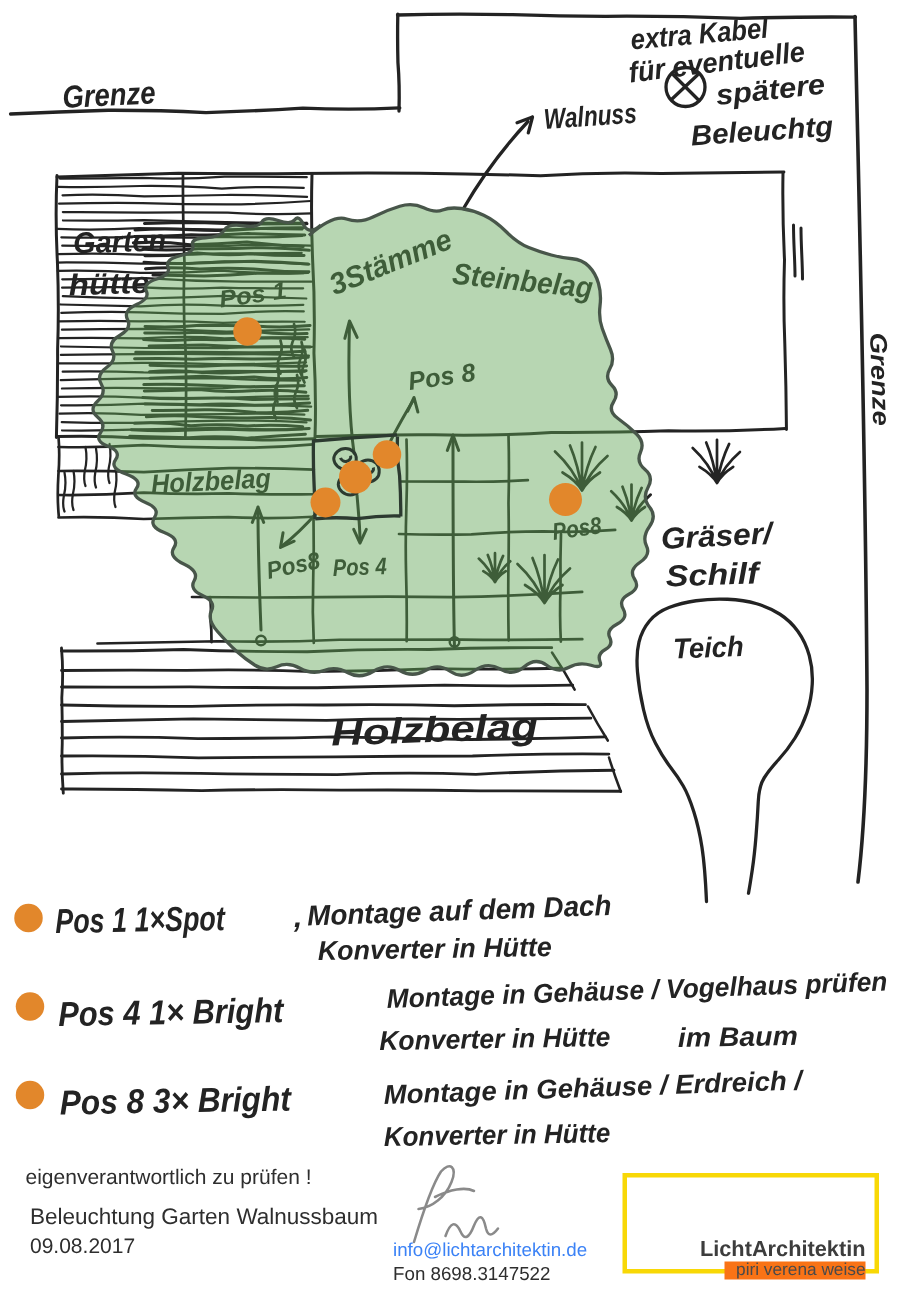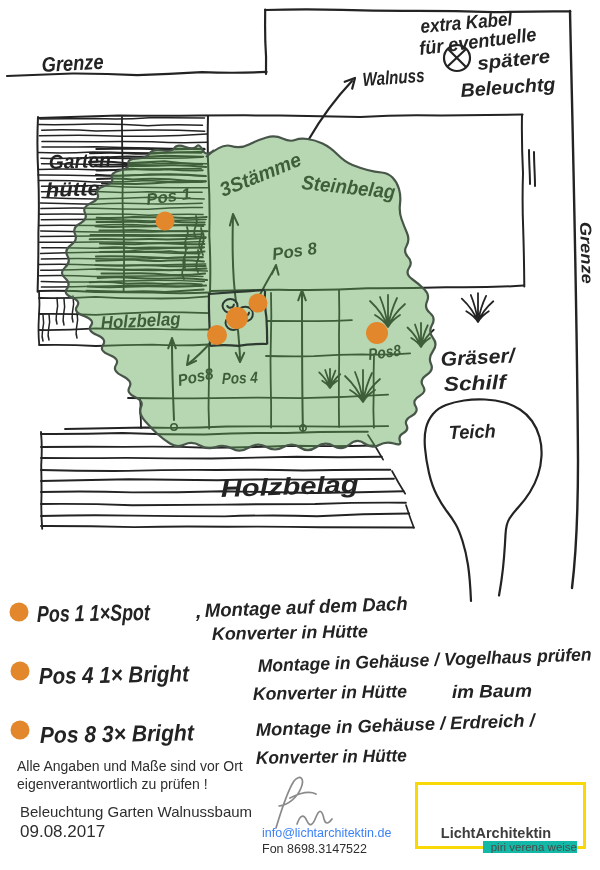--- a/index.html
+++ b/index.html
@@ -318,29 +318,28 @@
       </g>
       <g>
         <circle cx="20" cy="671" r="9.5" fill="#e2872b"></circle>
       </g>
       <g>
         <circle cx="20" cy="730" r="9.5" fill="#e2872b"></circle>
       </g>
       <path d="M276,828 C282,808 288,790 294,781 C300,774 305,778 301,788 C297,798 288,805 279,806 M290,798 C300,793 310,791 316,794 M297,824 q5,-14 10,-3 q4,9 9,-4 q5,-12 8,2 q2,8 8,0" fill="none" stroke="#8a8a8a" stroke-width="1.7" stroke-linecap="round"></path>
     </svg>
 
-<div class="abs" style="left:17px;top:758px;font-size:14px;color:#2e2e2e">Alle Angaben und Maße sind vor Ort</div>
 
 <div class="abs" style="left:17px;top:776px;font-size:14px;color:#2e2e2e">eigenverantwortlich zu prüfen !</div>
 
 <div class="abs" style="left:20px;top:803px;font-size:15px;color:#2e2e2e">Beleuchtung Garten Walnussbaum</div>
 
-<div class="abs" style="left:20px;top:822px;font-size:17px;color:#2e2e2e">09.08.2017</div>
+<div class="abs" style="left:20px;top:822px;font-size:14px;color:#2e2e2e">09.08.2017</div>
 
 <div class="abs" style="left:262px;top:826px;font-size:12.5px;color:#3b82f6">info@lichtarchitektin.de</div>
 
 <div class="abs" style="left:262px;top:842px;font-size:12.5px;color:#2e2e2e">Fon 8698.3147522</div>
 
 <div class="abs" style="left:415px;top:782px;width:165px;height:61px;border:3.5px solid #f8d806;background:#fff"></div>
 
-<div class="abs" style="left:415px;top:825px;width:162px;font-size:14.5px;font-weight:bold;color:#3d3d3d;text-align:center">LichtArchitektin</div>
-
-<div class="abs" style="left:483px;top:841px;width:94px;font-size:11.5px;color:#4a4a4a;text-align:right;background:#14b8a6">piri verena weise</div>
+<div class="abs" style="left:415px;top:825px;width:162px;font-size:14.5px;font-weight:bold;color:#3d3d3d;text-align:right">LichtArchitektin</div>
+
+<div class="abs" style="left:483px;top:841px;width:94px;font-size:11.5px;color:#4a4a4a;text-align:right;background:#f97316">piri verena weise</div>
 </div>
 </body></html>

